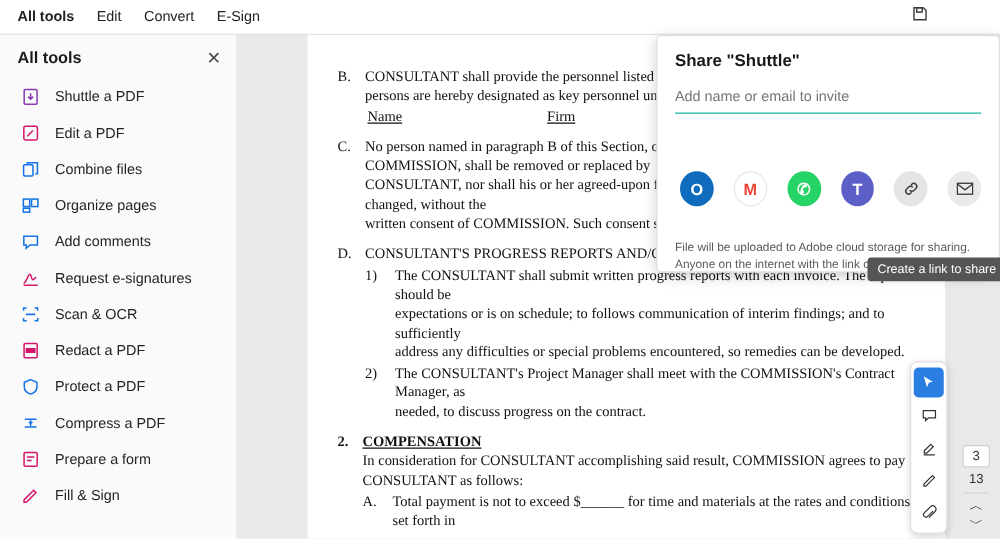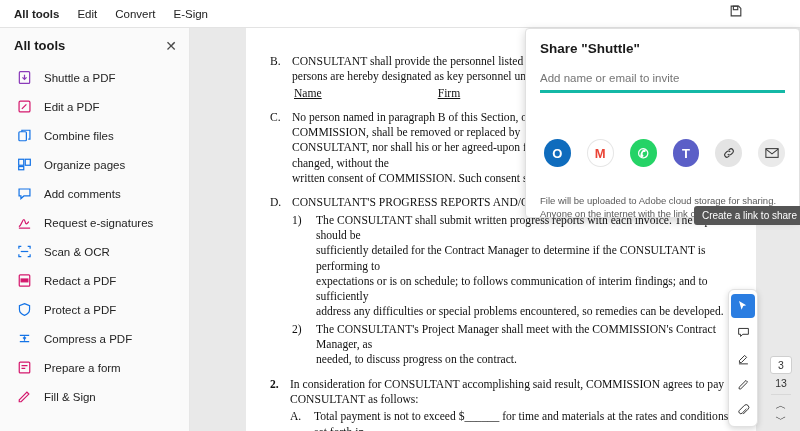--- a/index.html
+++ b/index.html
@@ -91,21 +91,21 @@
   
   .share-pop {
     position:absolute; top:28px; left:525px; width:275px; height:190px;
     background:#ffffff; border:1px solid #e0e0e0; border-radius:4px;
     box-shadow:0 3px 10px rgba(0,0,0,.18);
     padding:12px 14px 10px 14px;
     font-family:"Liberation Sans", sans-serif;
   }
   .share-title { font-size:13.5px; font-weight:bold; color:#1a1a1a; margin-bottom:12px; }
   .share-input {
-    width:100%; border:none; border-bottom:3px solid #14b8a6;
+    width:100%; border:none; border-bottom:1px solid #14b8a6;
     font-size:11.5px; color:#6b6b6b; padding:4px 0 6px 0; outline:none;
     font-family:"Liberation Sans", sans-serif; background:transparent;
   }
   .share-apps {
     display:flex; align-items:center; gap:16px; margin-top:46px; padding-left:4px;
   }
   .app-ico {
     width:28px; height:28px; border-radius:50%;
     display:flex; align-items:center; justify-content:center;
     font-size:13px; color:#fff; font-weight:bold;
@@ -354,38 +354,38 @@
     </div>
 
     <div class="para">
       <div class="marker">D.</div>
       <div class="body">
         <div>CONSULTANT'S PROGRESS REPORTS AND/OR MEETINGS</div>
         <div class="sub">
           <div class="marker">1)</div>
           <div class="body">
             <div>The CONSULTANT shall submit written progress reports with each invoice. The report should be</div>
-            <div>sufficiently detailed for the Contract Manager to determine if the CONSULTANT is performing to</div>
             <div>expectations or is on schedule; to follows communication of interim findings; and to sufficiently</div>
             <div>address any difficulties or special problems encountered, so remedies can be developed.</div>
           </div>
         </div>
         <div class="sub">
           <div class="marker">2)</div>
           <div class="body">
             <div>The CONSULTANT's Project Manager shall meet with the COMMISSION's Contract Manager, as</div>
             <div>needed, to discuss progress on the contract.</div>
           </div>
         </div>
       </div>
     </div>
 
     <div class="para">
       <div class="marker num">2.</div>
       <div class="body">
+        <div class="b u">COMPENSATION</div>
         <div>In consideration for CONSULTANT accomplishing said result, COMMISSION agrees to pay</div>
         <div>CONSULTANT as follows:</div>
 
         <div class="sub">
           <div class="marker">A.</div>
           <div class="body">
             <div>Total payment is not to exceed $______ for time and materials at the rates and conditions set forth in</div>
 
           </div>
         </div>

